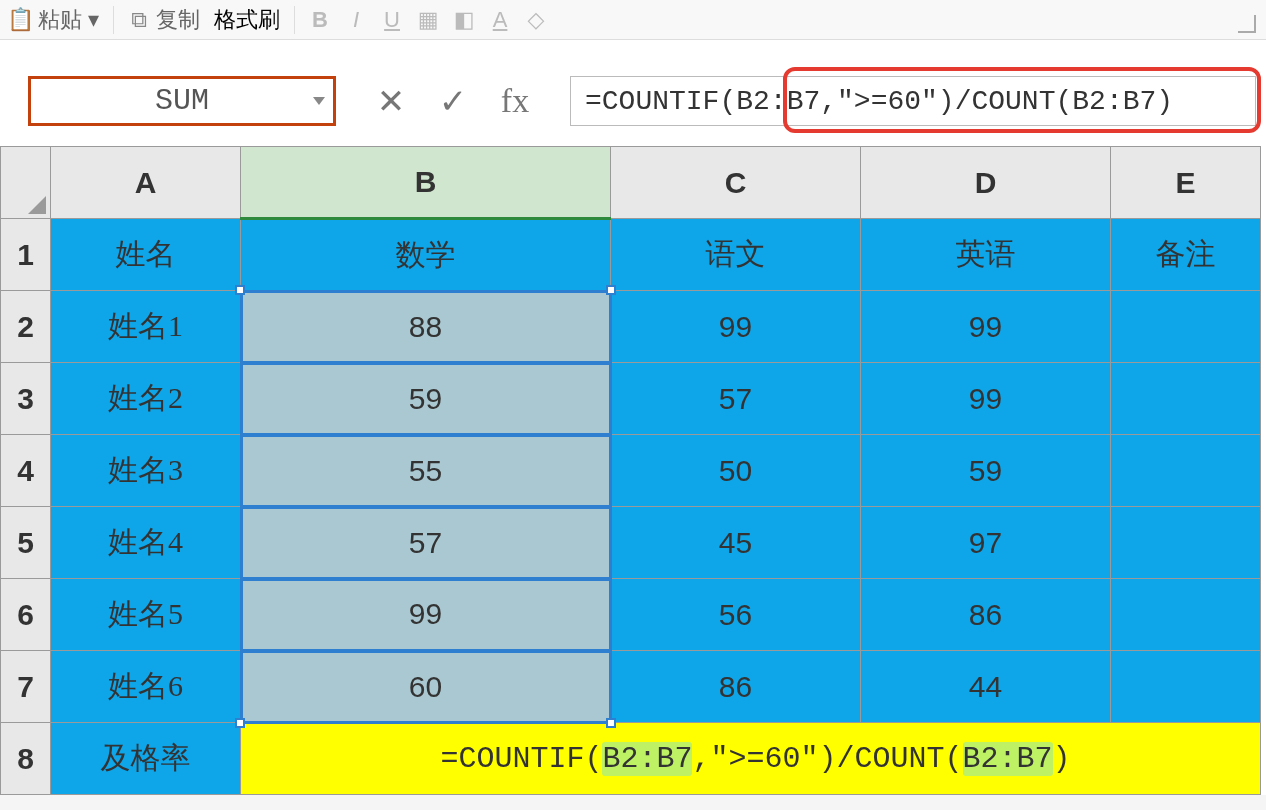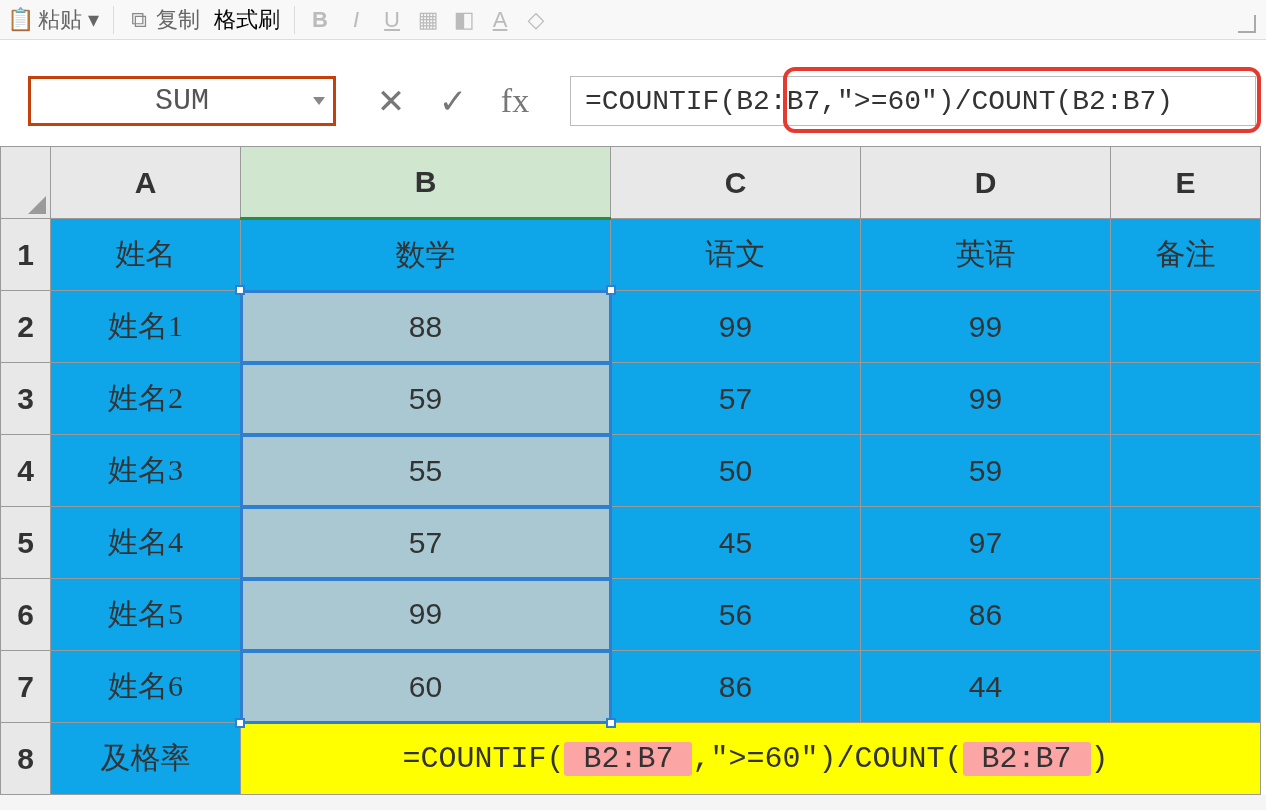--- a/index.html
+++ b/index.html
@@ -116,23 +116,23 @@
   .data.num { font-family: Arial, sans-serif; }
   .selrange { background:#a9c8d2; }
   .formula-cell {
     background: #ffff00;
     text-align: left;
     padding-left: 10px;
     font-family: "Courier New", monospace;
     white-space: nowrap;
   }
   .formula-cell .ref {
-    background: #fca5a5;
+    background: #bef264;
     border-radius: 3px;
-    padding: 0 19px;
+    padding: 0 0;
   }
 
   .sel-border { outline: 3px solid #2f7fd1; outline-offset: -2px; margin-left: 36px; }
   .handle {
     width:10px; height:10px; background:#fff; border:2px solid #2f7fd1; position:absolute;
   }
 </style>
 </head>
 <body>
 

